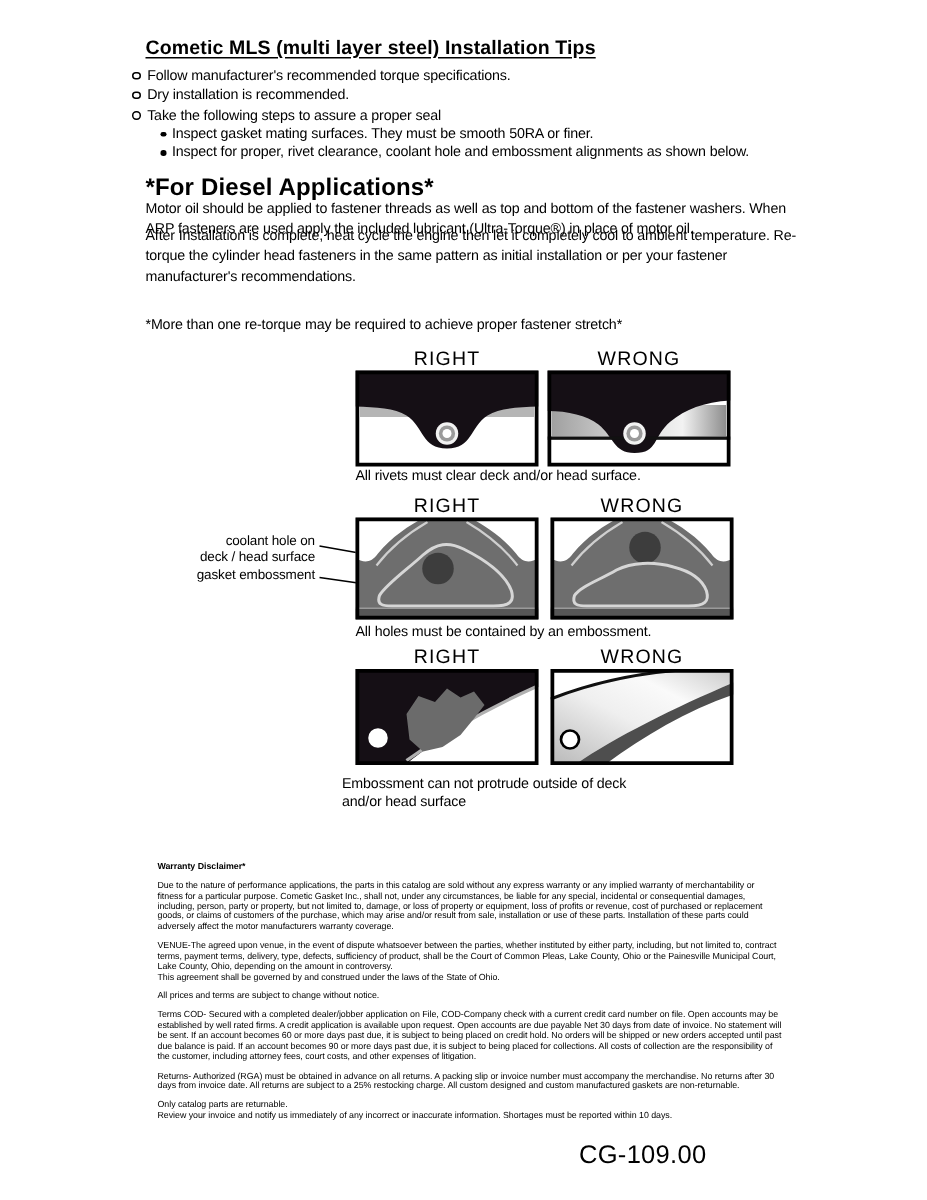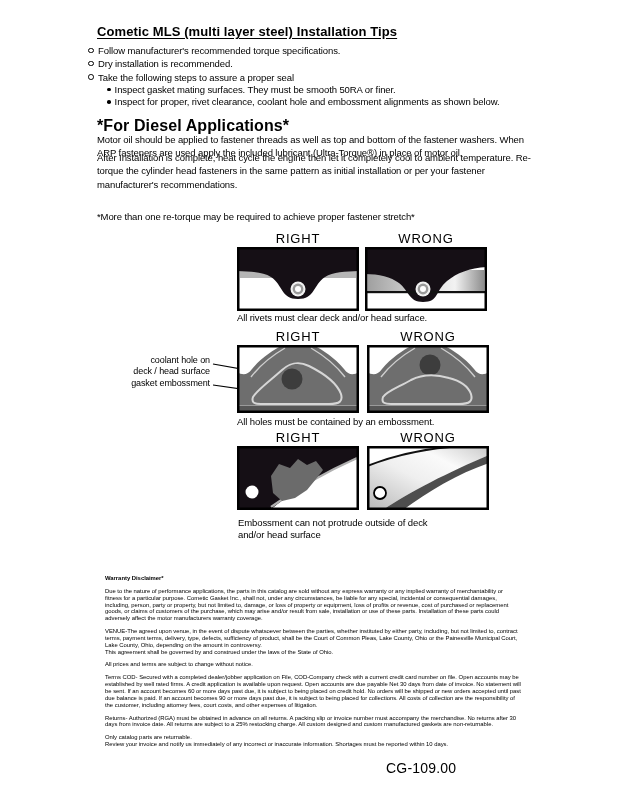--- a/index.html
+++ b/index.html
@@ -37,21 +37,21 @@
   .caption { font-size:9.5px; font-weight:normal; letter-spacing:-.1px; line-height:11.5px; }
   .fig-svg { display:block; }
   .ann { width:140px; text-align:right; font-size:9px; line-height:10.5px; letter-spacing:-.1px; }
 
   
   .disc { left:105px; top:575px; width:416px; font-size:5.9px; line-height:6.85px; letter-spacing:-.02px; }
   .disc .hd { font-weight:bold; margin:0 0 6px 0; }
   .disc p { margin:0 0 6px 0; }
   .disc p.tight { margin:0; }
 
-  .footer { left:386px; top:760px; font-size:14px; letter-spacing:.2px; }
+  .footer { left:386px; top:760px; font-size:17px; letter-spacing:.2px; }
 </style>
 </head>
 <body>
 
 <div>
 
   <div class="abs title">Cometic MLS (multi layer steel) Installation Tips</div>
 
   <div class="abs tips">
     <div class="b-row">
@@ -185,21 +185,21 @@
       </linearGradient>
     </defs>
     <rect x="0" y="0" width="122" height="64" fill="#ffffff"></rect>
     <path d="M0,20 C28,9 60,2 96,0 L122,0 L122,9 C82,26 42,46 16,64 L0,64 Z" fill="url(#g3w)"></path>
     <path d="M0,20 C28,9 60,2 96,0" fill="none" stroke="#111" stroke-width="2"></path>
     <path d="M122,9 C82,26 42,46 16,64 L36,64 C62,45 90,28 122,17 Z" fill="#4e4e4e"></path>
     <circle cx="13" cy="47" r="6" fill="#ffffff" stroke="#000" stroke-width="1.8"></circle>
     <rect x="0" y="0" width="122" height="64" fill="none" stroke="#000" stroke-width="5"></rect>
   </svg>
 
-  <div class="abs caption" style="left:238px; top:517px; width:230px;">
+  <div class="abs caption" style="left:228px; top:517px; width:230px;">
     <div>Embossment can not protrude outside of deck</div>
     <div>and/or head surface</div>
   </div>
 
   <div class="abs disc">
     <div class="hd">Warranty Disclaimer*</div>
     <p>Due to the nature of performance applications, the parts in this catalog are sold without any express warranty or any implied warranty of merchantability or fitness for a particular purpose.  Cometic Gasket Inc., shall not, under any circumstances, be liable for any special, incidental or consequential damages, including, person, party or property, but not limited to, damage, or loss of property or equipment, loss of profits or revenue, cost of purchased or replacement goods, or claims of customers of the purchase, which may arise and/or result from sale, installation or use of these parts.  Installation of these parts could adversely affect the motor manufacturers warranty coverage.</p>
     <p class="tight">VENUE-The agreed upon venue, in the event of dispute whatsoever between the parties, whether instituted by either party, including, but not limited to, contract terms, payment terms, delivery, type, defects, sufficiency of product, shall be the Court of Common Pleas, Lake County, Ohio or the Painesville Municipal Court, Lake County, Ohio, depending on the amount in controversy.</p>
     <p>This agreement shall be governed by and construed under the laws of the State of Ohio.</p>
     <p>All prices and terms are subject to change without notice.</p>

